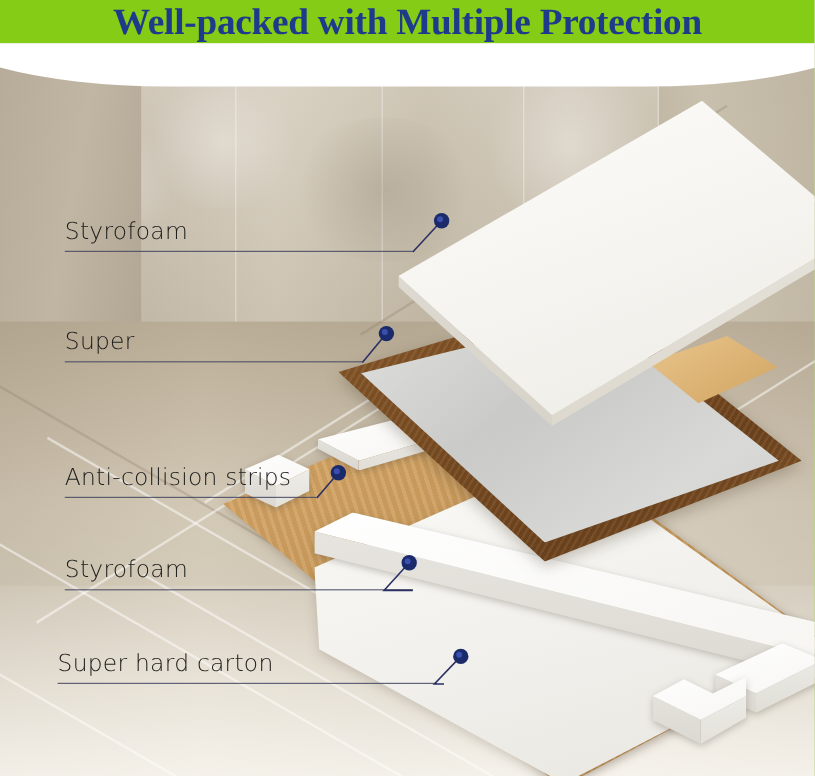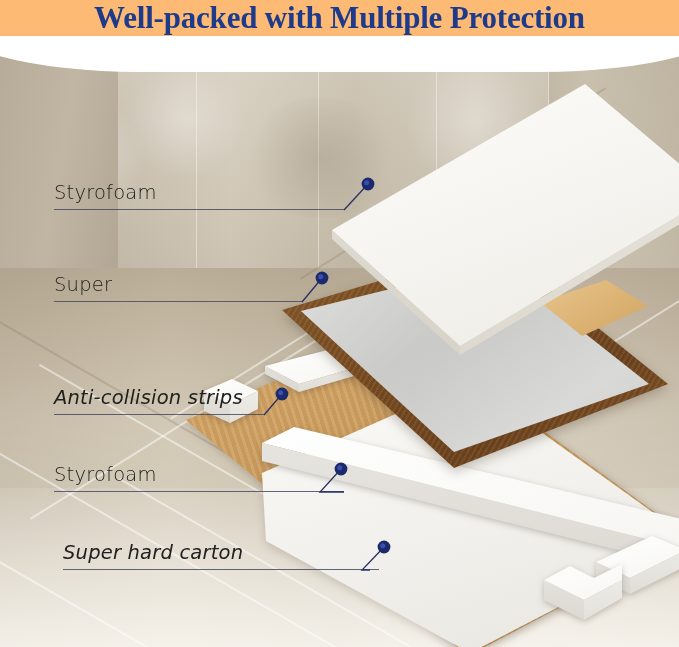--- a/index.html
+++ b/index.html
@@ -6,21 +6,21 @@
   html,body{margin:0;padding:0;background:#ffffff;}
   body{
     font-family:"Liberation Sans", sans-serif;
     -webkit-font-smoothing:antialiased;
   }
   #stage{
     position:relative;
     width:679px;
     height:647px;
     overflow:hidden;
-    background:#fdba74;
+    background:#84cc16;
   }
 
   
   #title{
     position:absolute;
     left:0; top:-2px;
     width:679px;
     height:40px;
     line-height:40px;
     text-align:center;
@@ -406,26 +406,26 @@
     </svg>
 
   <div class="callout" style="left: 54px; top: 176px; width: 290px; height: 34px;">
     <span class="label">Styrofoam</span>
     <span class="rule" style="width: 290px;"></span>
   </div>
   <div class="callout" style="left: 54px; top: 268px; width: 248px; height: 34px;">
     <span class="label">Super</span>
     <span class="rule" style="width: 248px;"></span>
   </div>
-  <div class="callout" style="left: 54px; top: 381px; width: 210px; height: 34px; font-style: italic;">
+  <div class="callout" style="left: 54px; top: 381px; width: 210px; height: 34px;">
     <span class="label">Anti-collision strips</span>
     <span class="rule" style="width: 210px;"></span>
   </div>
   <div class="callout" style="left: 54px; top: 458px; width: 290px; height: 34px;">
     <span class="label">Styrofoam</span>
     <span class="rule" style="width: 290px;"></span>
   </div>
-  <div class="callout" style="left: 63px; top: 536px; width: 316px; height: 34px; font-style: italic;">
+  <div class="callout" style="left: 48px; top: 536px; width: 316px; height: 34px;">
     <span class="label">Super hard carton</span>
     <span class="rule" style="width: 316px;"></span>
   </div>
 
 </div>
 
 </body></html>

